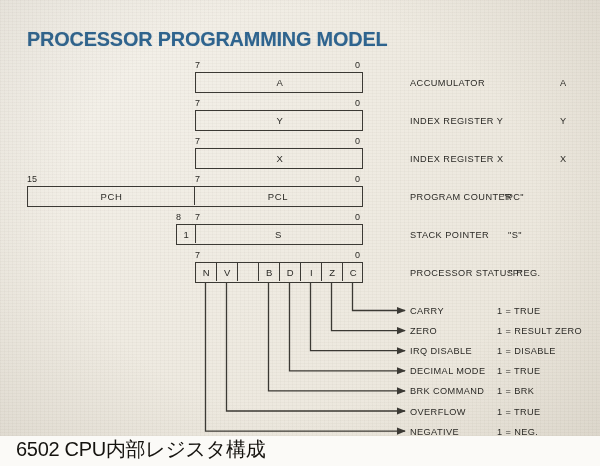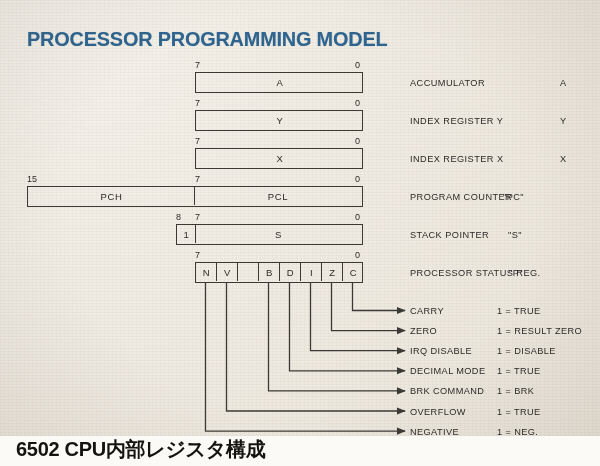--- a/index.html
+++ b/index.html
@@ -87,21 +87,21 @@
     font-size:9.2px;color:#2b2a26;letter-spacing:.4px;white-space:nowrap;
   }
 
   
   #capband{
     position:absolute;left:0;bottom:0;width:600px;height:30px;
     background:#fbfaf7;
   }
   #caption{
     position:absolute;left:16px;bottom:3px;
-    font-size:20px;font-weight:bold;color:#15130f;
+    font-size:20px;font-weight:normal;color:#15130f;
     font-family:"Liberation Sans","DejaVu Sans",sans-serif;
     letter-spacing:-0.3px;white-space:nowrap;text-align:center;
   }
 
   svg#wires{position:absolute;left:0;top:0;width:600px;height:466px;pointer-events:none;}
 </style>
 </head>
 <body>
 
 <div id="page">

